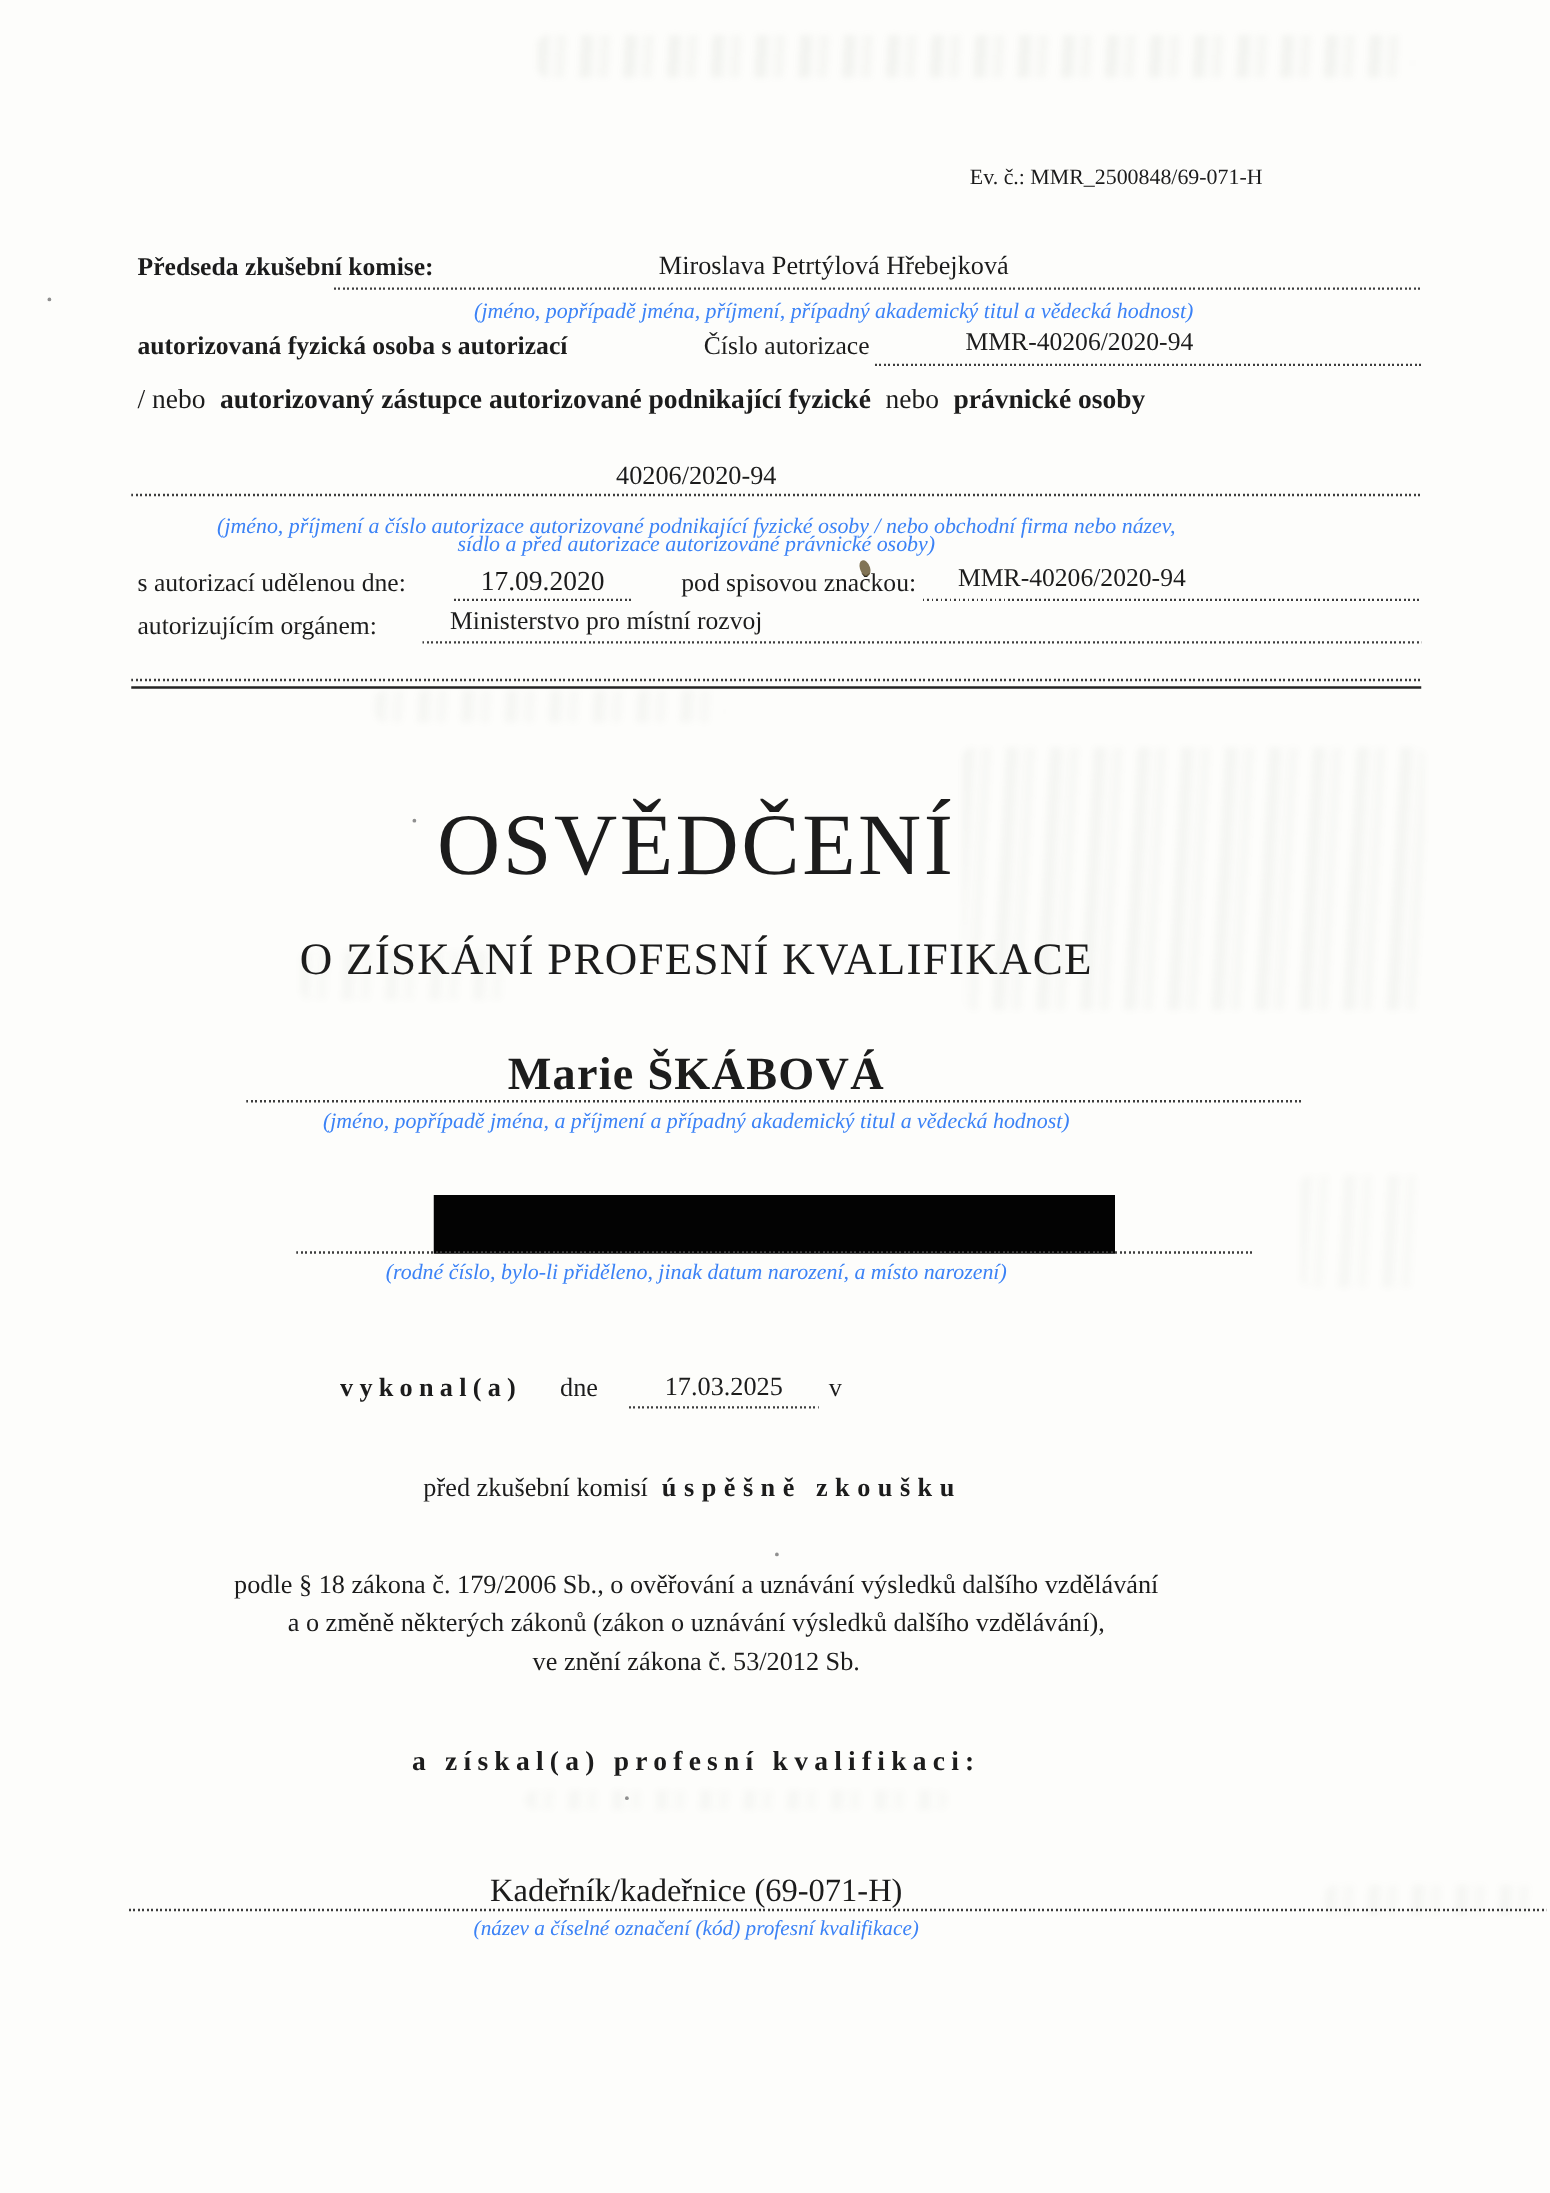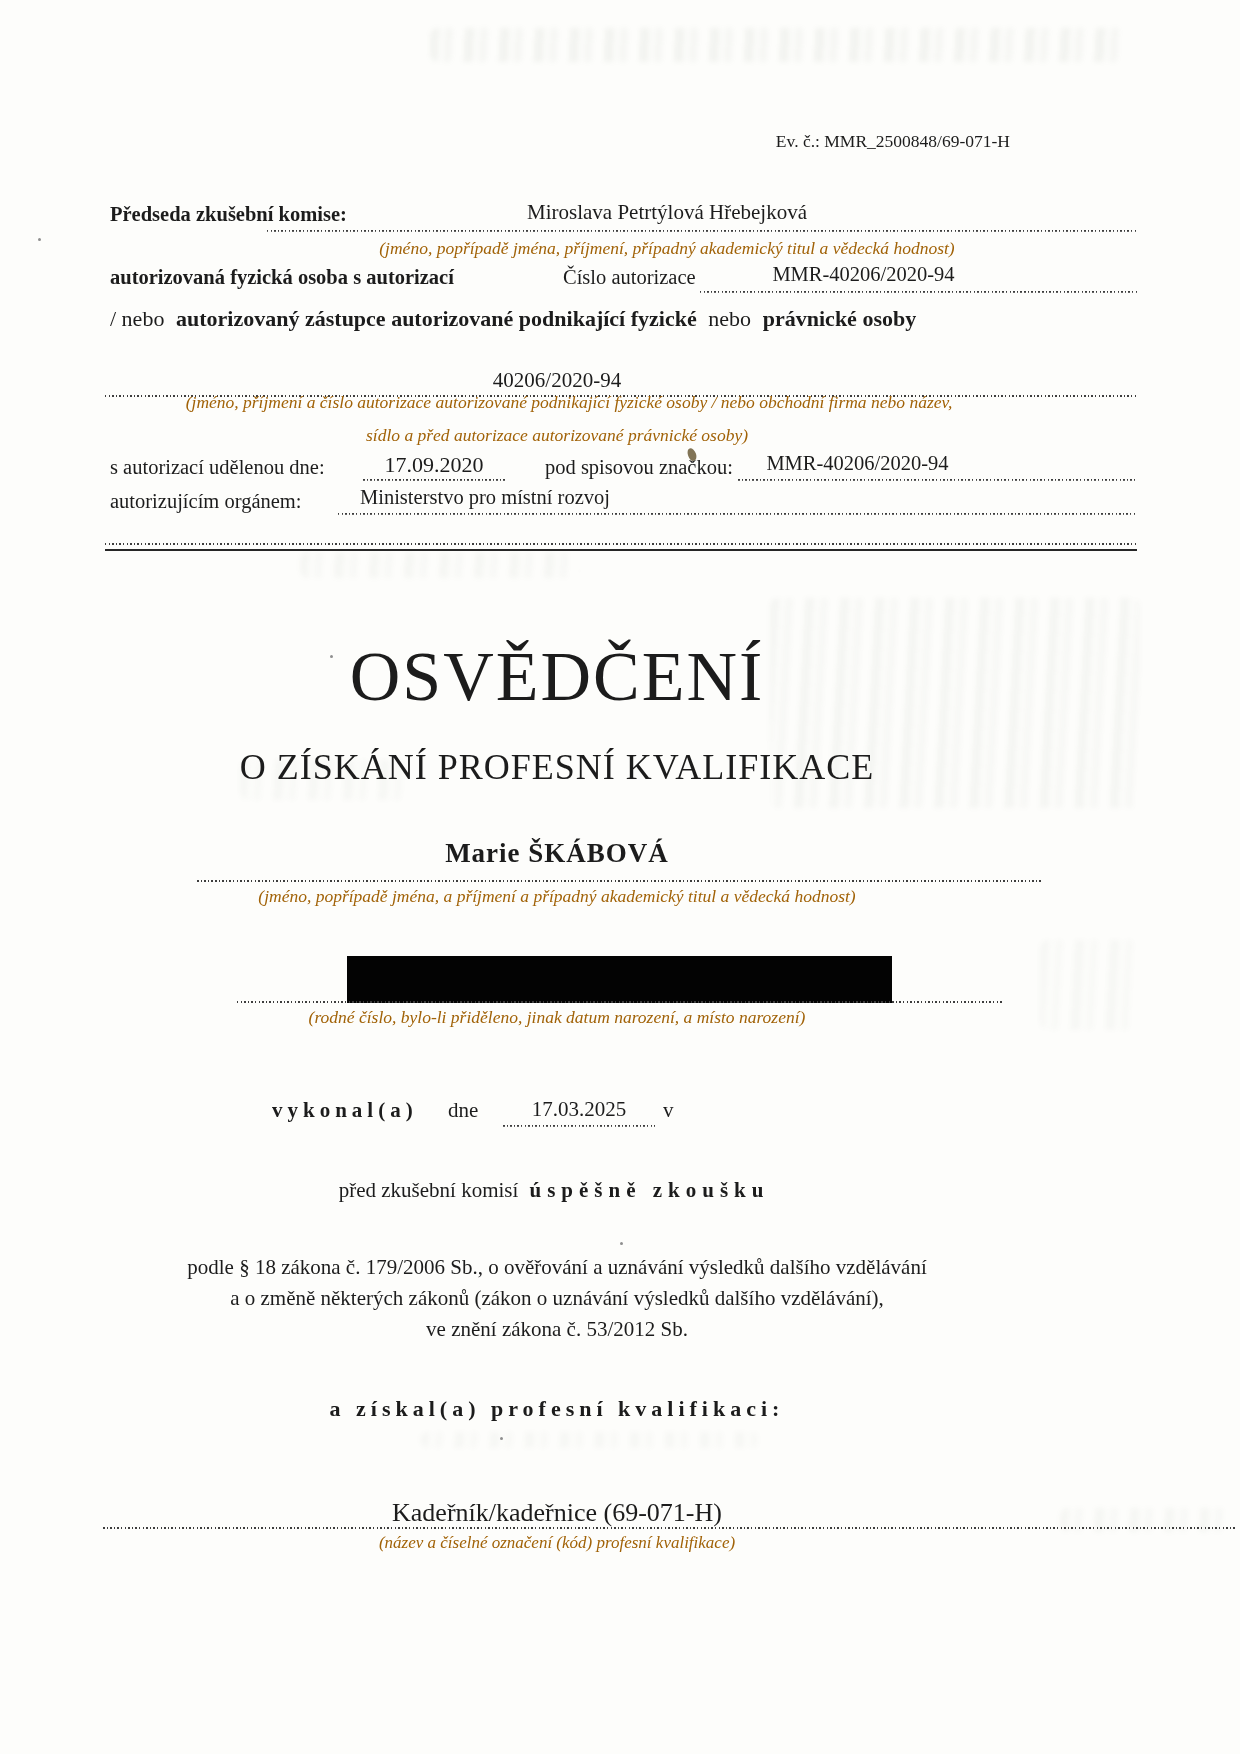--- a/index.html
+++ b/index.html
@@ -9,21 +9,21 @@
     margin: 0 auto;
     background: #fdfdfb;
     overflow: hidden;
     font-family: "Liberation Serif", "DejaVu Serif", serif;
     color: #1c1c1c;
   }
   .abs { position: absolute; }
   
   .center-w { position:absolute; left:0; width:1114px; text-align:center; }
   .b { font-weight: bold; }
-  .caption { font-style: italic; font-size: 17.5px; color:#a16207; }
+  .caption { font-style: italic; font-size: 17.5px; color:#3b82f6; }
   .dots {
     height: 2px;
     background-image: repeating-linear-gradient(to right, #3d3d3d 0 1.5px, transparent 1.5px 3.6px);
   }
   .field {
     position:absolute;
     text-align:center;
     padding-bottom: 3px;
     background: repeating-linear-gradient(90deg, #3d3d3d 0 1.5px, transparent 1.5px 3.6px) left bottom / 100% 1.8px no-repeat;
   }
@@ -79,21 +79,21 @@
     <span style="margin-right: 0.28em;">/ nebo</span>
     <span class="b" style="margin-right: 0.28em;">autorizovaný zástupce autorizované podnikající fyzické</span>
     <span style="margin-right: 0.28em;">nebo</span>
     <span class="b" style="margin-right: 0.28em;">právnické osoby</span>
   </div>
 
   <div class="center-w" style="top:368px; font-size:21px;">
     <span>40206/2020-94</span>
   </div>
   <div class="abs dots" style="top:395px; left:105px; width:1032px;"></div>
-  <div class="center-w caption" style="top:392px;padding-left:12px;">
+  <div class="center-w caption" style="top:410px;">
     <span>(jméno, příjmení a číslo autorizace autorizované podnikající fyzické osoby / nebo obchodní firma nebo název,</span>
   </div>
   <div class="center-w caption" style="top:425px;">
     <span>sídlo a před autorizace autorizované právnické osoby)</span>
   </div>
 
   <div class="abs" style="top:456px; left:110px; font-size:20.5px;">
     <span>s autorizací udělenou dne:</span>
   </div>
   <div class="field" style="top:452px; left:363px; width:142px; height:29px; font-size:22px; box-sizing:border-box;text-align:center;">
@@ -117,21 +117,21 @@
   <div class="abs dots" style="top:543px; left:105px; width:1032px;"></div>
   <div class="abs solidline" style="top:549px; left:105px; width:1032px;"></div>
 
   <div class="center-w" style="top:637px; font-size:70px; letter-spacing:2px;">
     <span>OSVĚDČENÍ</span>
   </div>
   <div class="center-w" style="top:746px; font-size:36px; letter-spacing:1px;">
     <span>O ZÍSKÁNÍ PROFESNÍ KVALIFIKACE</span>
   </div>
 
-  <div class="center-w b" style="top:838px; font-size:27px; letter-spacing:1px;">
+  <div class="center-w b" style="top:838px; font-size:37px; letter-spacing:1px;">
     <span>Marie ŠKÁBOVÁ</span>
   </div>
   <div class="abs dots" style="top:880px; left:197px; width:846px;"></div>
   <div class="center-w caption" style="top:886px;">
     <span>(jméno, popřípadě jména, a příjmení a případný akademický titul a vědecká hodnost)</span>
   </div>
 
   <div class="abs" style="top:956px; left:347px; width:545px; height:47px; background:#030303;"></div>
   <div class="abs dots" style="top:1001px; left:237px; width:766px;"></div>
   <div class="center-w caption" style="top:1007px;">

